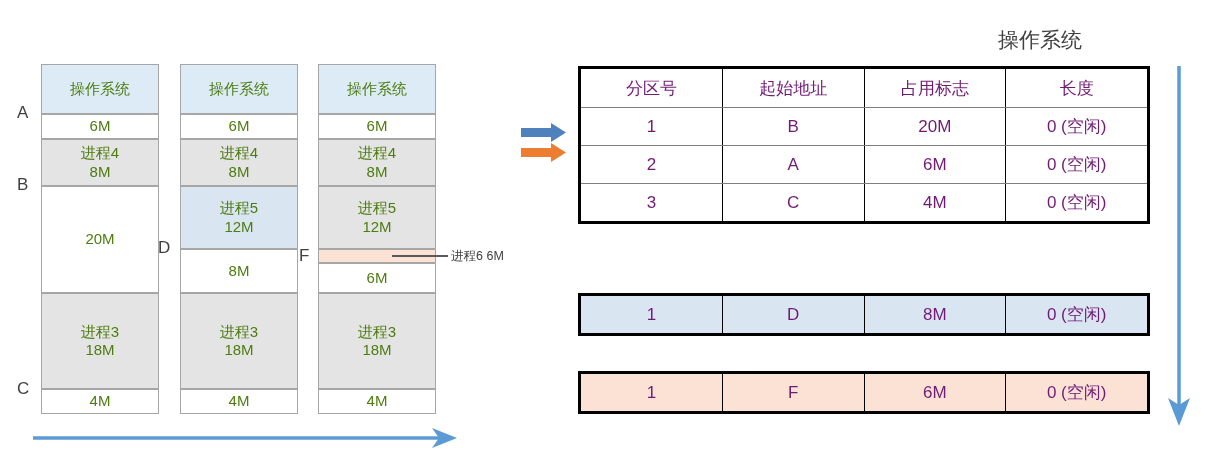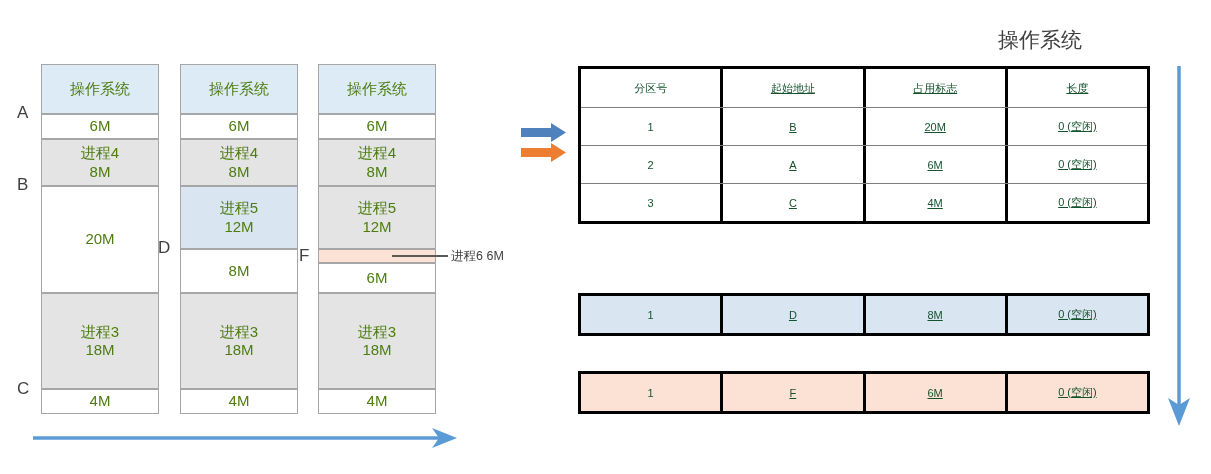--- a/index.html
+++ b/index.html
@@ -76,27 +76,27 @@
   }
   .trow {
     display: flex;
     box-sizing: border-box;
   }
   .trow + .trow { border-top: 1px solid #7f7f7f; }
   .tcell {
     flex: 1 1 0;
     box-sizing: border-box;
     text-align: center;
-    font-size: 11px;
-    color: #14532d;
+    font-size: 17px;
+    color: #701a75;
     display: flex;
     align-items: center;
     justify-content: center;
   }
-  .tcell + .tcell { border-left: 3px solid #000000; text-decoration: underline; }
+  .tcell + .tcell { border-left: 1px solid #000000; }
 
   .tbl-main .trow { height: 38px; }
   .strip .trow { height: 100%; }
   .strip { height: 43px; }
   .strip-blue  .tcell { background: #dae5f2; }
   .strip-peach .tcell { background: #fbe2d4; }
 
   .title {
     position: absolute;
     font-size: 21px;

